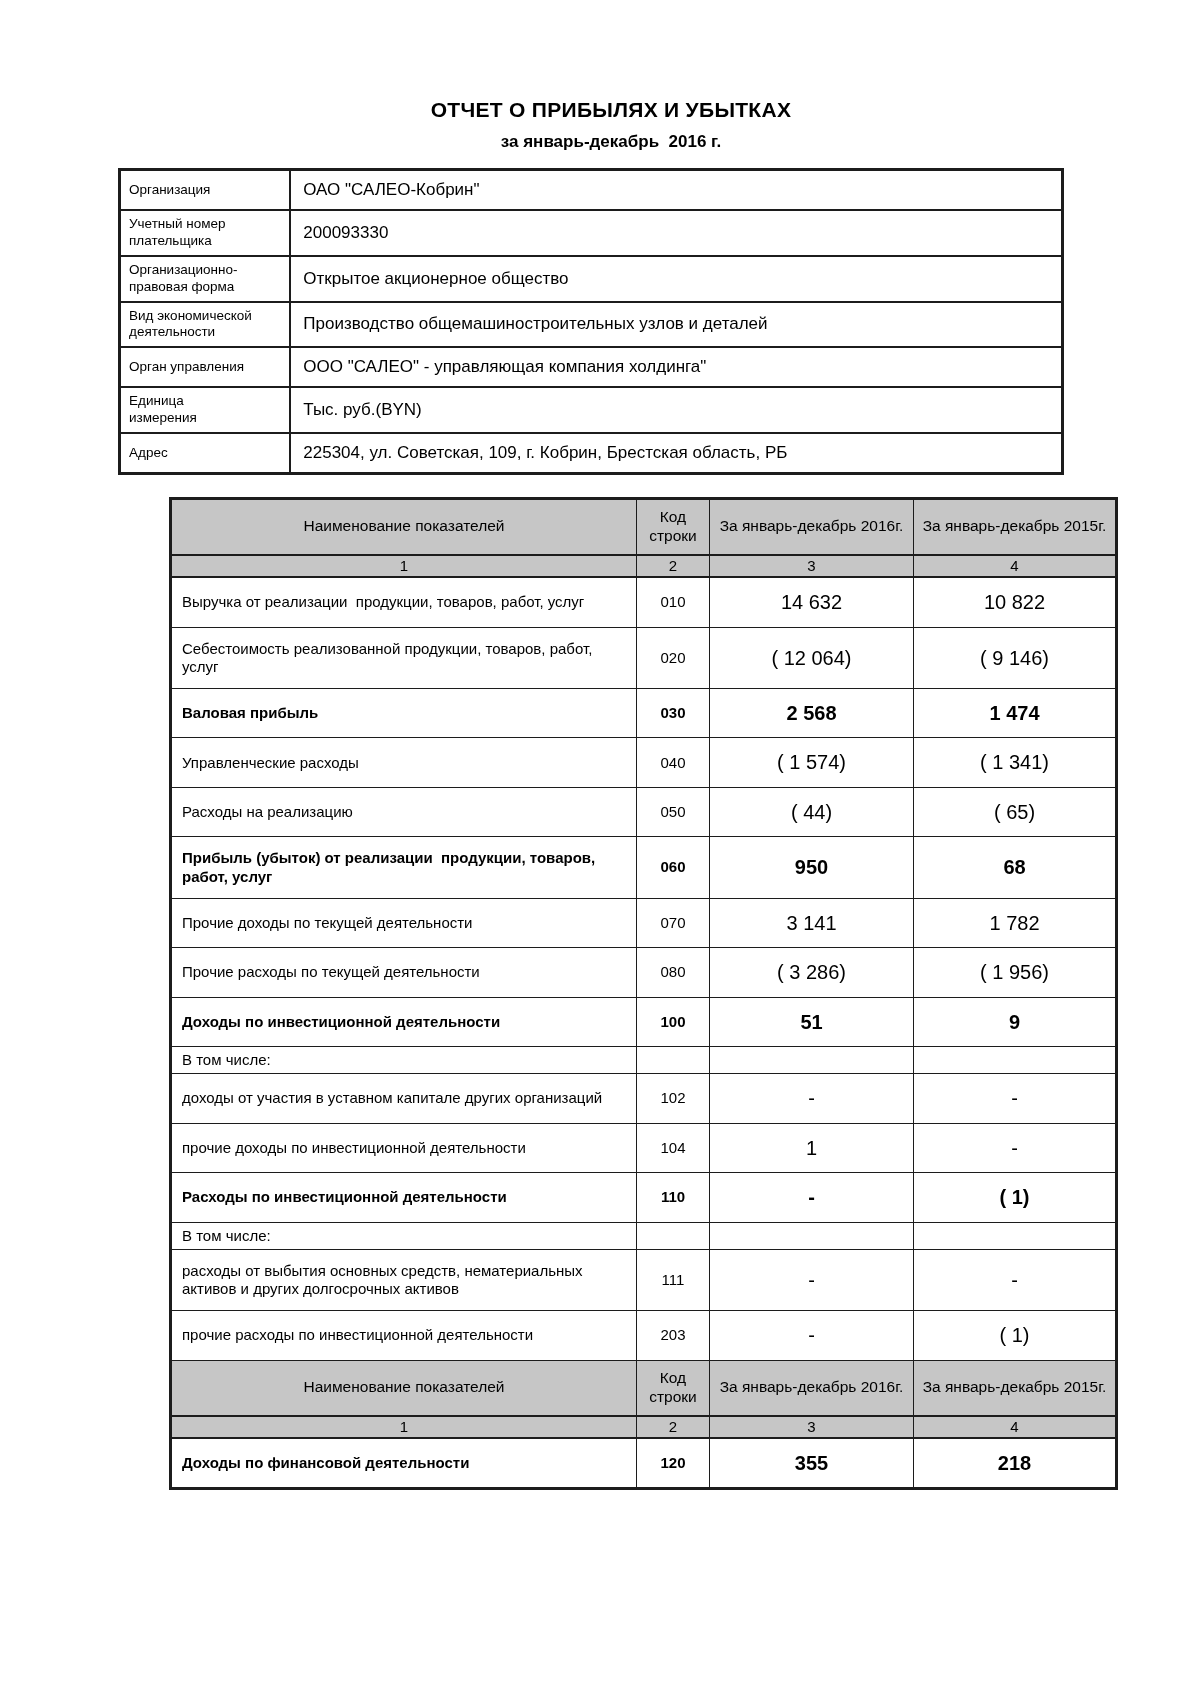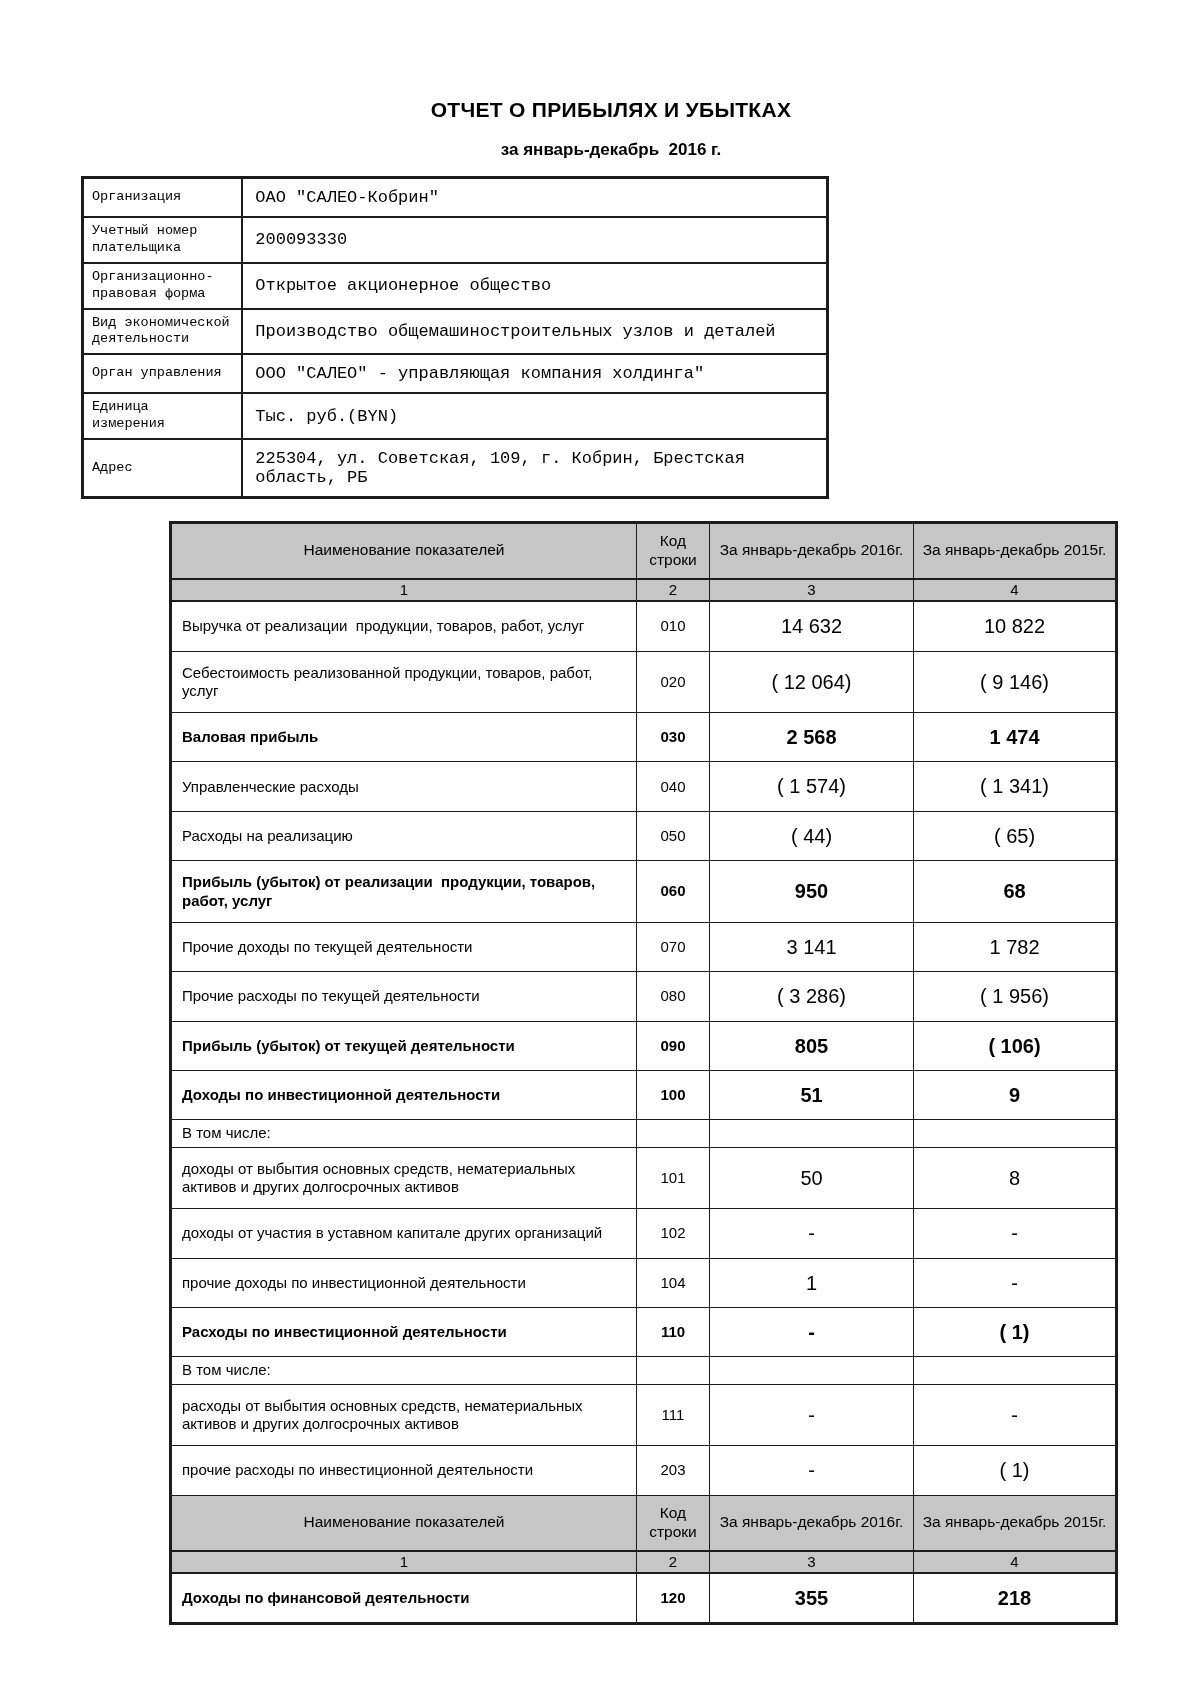--- a/index.html
+++ b/index.html
@@ -1,22 +1,22 @@
 <!DOCTYPE html>
 <html><head>
 <meta charset="utf-8">
 <style>
   html,body{margin:0;padding:0;background:#ffffff;}
   body{width:1191px;height:1684px;font-family:"Liberation Sans",sans-serif;color:#000;}
   .page{position:relative;width:1191px;height:1684px;background:#fff;overflow:hidden;}
   .title-block{padding-top:98px;text-align:center;padding-left:31px;}
   .title{font-size:21px;font-weight:bold;letter-spacing:0.3px;}
-  .subtitle{font-size:17px;font-weight:bold;margin-top:18px;white-space:pre;text-align:center;}
+  .subtitle{font-size:17px;font-weight:bold;margin-top:10px;white-space:pre;text-align:center;}
   table{border-collapse:collapse;}
-  .info-table{margin:16px 0 0 81px;width:748px;border:3px solid #1c1c1c;font-family:Liberation Mono, monospace;}
+  .info-table{margin:16px 0 0 118px;width:946px;border:3px solid #1c1c1c;}
   .info-table td{border:2px solid #1c1c1c;vertical-align:middle;}
   .info-label{font-size:13.5px;padding:5px 8px;white-space:pre-line;line-height:1.25;}
   .info-value{font-size:17px;padding:9px 12px;}
   .main-table{margin:22px 0 0 169px;width:946px;table-layout:fixed;border:3px solid #1c1c1c;}
   .main-table td{border:1.5px solid #1c1c1c;font-size:15px;vertical-align:middle;
                  text-align:center;padding:12px 6px;line-height:1.22;}
   .main-table td.name{text-align:left;padding-left:10px;padding-right:12px;white-space:pre-wrap;margin-top:17px;}
   .gray{background:#c6c6c6;}
   tr.head td{font-size:15.5px;padding:8px 4px;border-bottom:2px solid #1c1c1c;}
   tr.nums td{padding:1px 4px;font-size:15px;border-bottom:2.5px solid #1c1c1c;}
@@ -133,42 +133,30 @@
           <td class="val">3 141</td>
           <td class="val">1 782</td>
         </tr>
         <tr>
           <td class="name">Прочие расходы по текущей деятельности</td>
           <td class="code">080</td>
           <td class="val">( 3 286)</td>
           <td class="val">( 1 956)</td>
         </tr>
         <tr class="bold ">
-          <td class="name">Прибыль (убыток) от текущей деятельности</td>
-          <td class="code">090</td>
-          <td class="val">805</td>
-          <td class="val">( 106)</td>
-        </tr>
-        <tr class="bold ">
           <td class="name">Доходы по инвестиционной деятельности</td>
           <td class="code">100</td>
           <td class="val">51</td>
           <td class="val">9</td>
         </tr>
         <tr class="slabel">
           <td class="name">В том числе:</td>
           <td class="code"></td>
           <td class="val"></td>
           <td class="val"></td>
-        </tr>
-        <tr>
-          <td class="name">доходы от выбытия основных средств, нематериальных активов и других долгосрочных активов</td>
-          <td class="code">101</td>
-          <td class="val">50</td>
-          <td class="val">8</td>
         </tr>
         <tr>
           <td class="name">доходы от участия в уставном капитале других организаций</td>
           <td class="code">102</td>
           <td class="val">-</td>
           <td class="val">-</td>
         </tr>
         <tr>
           <td class="name">прочие доходы по инвестиционной деятельности</td>
           <td class="code">104</td>

